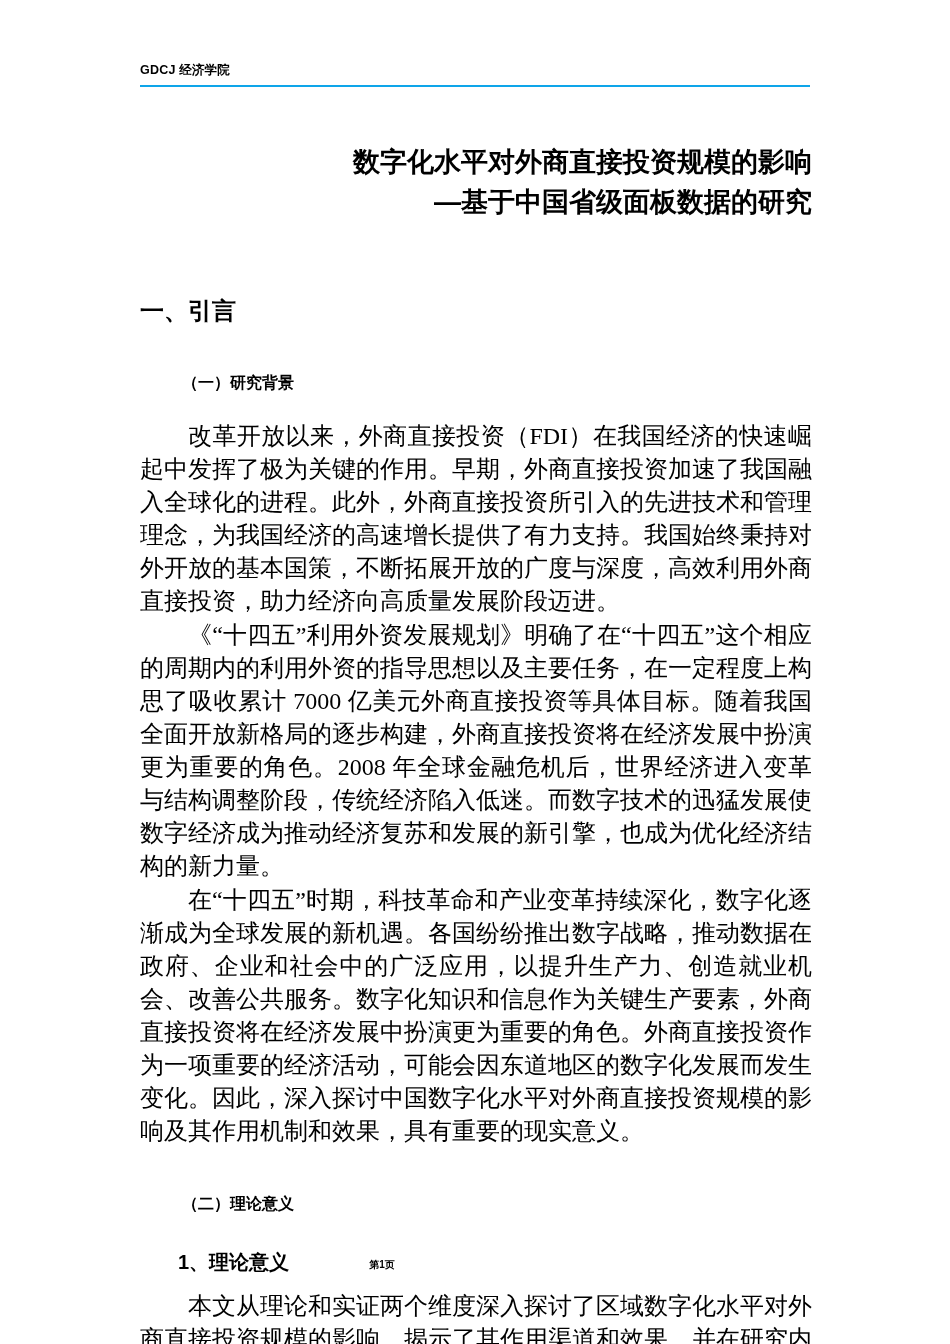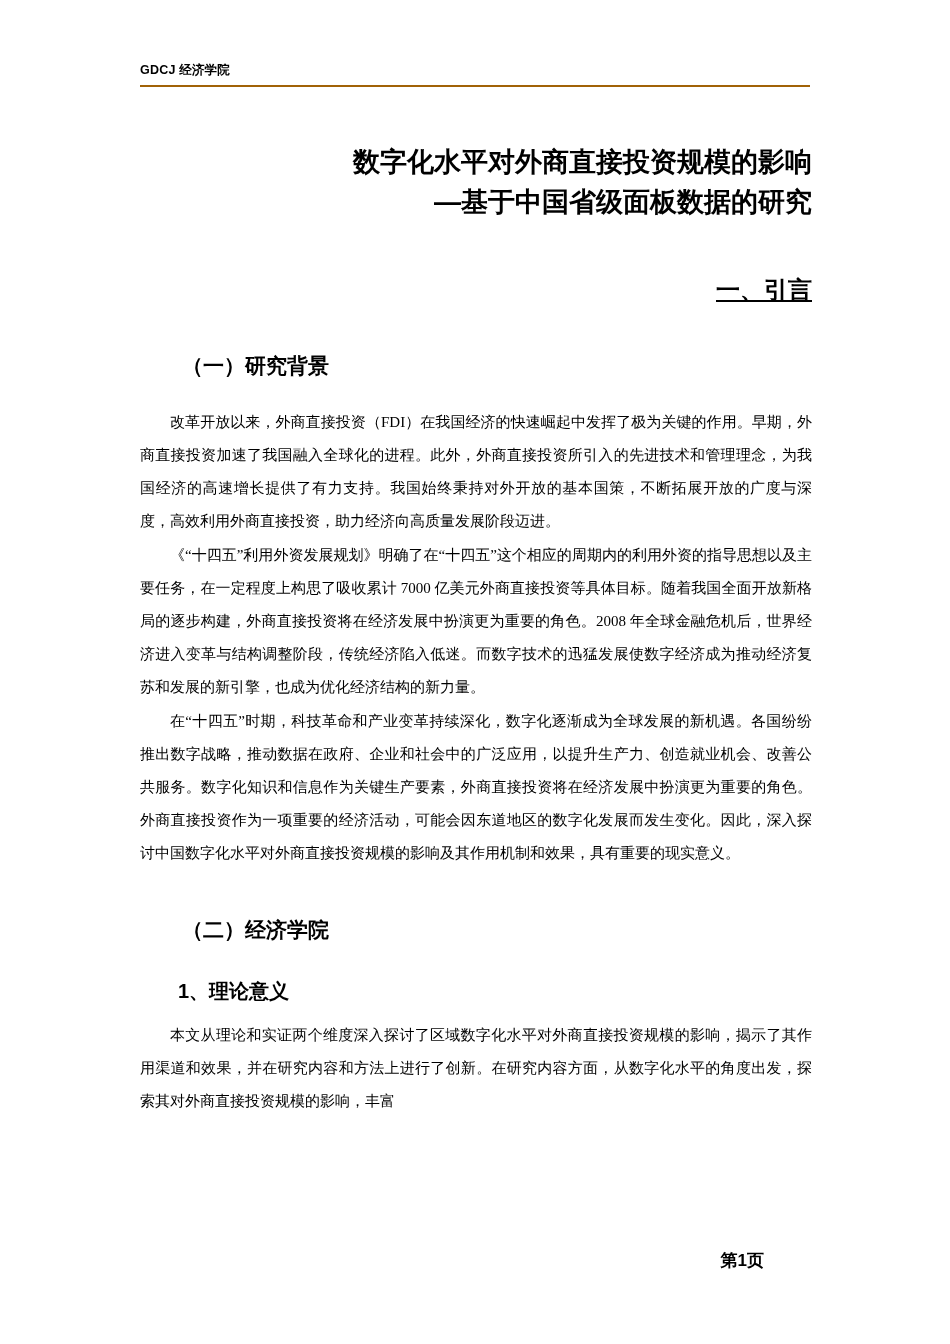--- a/index.html
+++ b/index.html
@@ -19,21 +19,21 @@
     width: 950px;
     height: 1344px;
     position: relative;
   }
   
   .doc-header {
     position: absolute;
     top: 62px;
     left: 140px;
     right: 140px;
-    border-bottom: 2px solid #a16207;
+    border-bottom: 2px solid #0ea5e9;
     padding-bottom: 6px;
     display: flex;
     justify-content: space-between;
     align-items: flex-end;
     font-family: "Liberation Sans", sans-serif;
     font-weight: bold;
     font-size: 12.5px;
     letter-spacing: 0.2px;
   }
   .doc-header .hdr-left { white-space: nowrap; }
@@ -47,64 +47,63 @@
   }
   .doc-title {
     text-align: right;
     font-family: "Liberation Sans", sans-serif;
     font-weight: bold;
     font-size: 27px;
     line-height: 40px;
     margin-top: 24px;
   }
   .section-h1 {
-    text-align: right;
+    text-align: left;
     font-family: "Liberation Sans", sans-serif;
     font-weight: bold;
     font-size: 24px;
-    margin-top: 52px;
-    text-decoration: underline;
+    margin-top: 73px;
   }
   .section-h2 {
     font-family: "Liberation Sans", sans-serif;
     font-weight: bold;
-    font-size: 21px;
+    font-size: 16px;
     margin-top: 46px;
     margin-left: 42px;
   }
   .section-h3 {
     font-family: "Liberation Sans", sans-serif;
     font-weight: bold;
     font-size: 20px;
     margin-top: 34px;
     margin-left: 38px;
   }
   .para {
-    font-size: 15px;
+    font-size: 24px;
     line-height: 33px;
     text-align: justify;
     text-indent: 2em;
     margin: 0;
   }
   .para.first-after-heading {
     margin-top: 26px;
   }
   .para + .para {
     margin-top: 1px;
   }
   
   .doc-footer {
     position: absolute;
     bottom: 72px;
     left: 0;
     width: 764px;
-    text-align: right;
+    text-align: center;
     font-family: "Liberation Sans", sans-serif;
     font-weight: bold;
-    font-size: 17px;
+    font-size: 10px;
   }
 </style>
 </head>
 <body>
 
 <div class="page">
 
   <div class="doc-header">
     <span class="hdr-left">GDCJ 经济学院</span>
   </div>
@@ -119,21 +118,21 @@
     <div class="section-h1">一、引言</div>
 
     <div class="section-h2">（一）研究背景</div>
 
     <p class="para first-after-heading">改革开放以来，外商直接投资（FDI）在我国经济的快速崛起中发挥了极为关键的作用。早期，外商直接投资加速了我国融入全球化的进程。此外，外商直接投资所引入的先进技术和管理理念，为我国经济的高速增长提供了有力支持。我国始终秉持对外开放的基本国策，不断拓展开放的广度与深度，高效利用外商直接投资，助力经济向高质量发展阶段迈进。</p>
 
     <p class="para">《“十四五”利用外资发展规划》明确了在“十四五”这个相应的周期内的利用外资的指导思想以及主要任务，在一定程度上构思了吸收累计 7000 亿美元外商直接投资等具体目标。随着我国全面开放新格局的逐步构建，外商直接投资将在经济发展中扮演更为重要的角色。2008 年全球金融危机后，世界经济进入变革与结构调整阶段，传统经济陷入低迷。而数字技术的迅猛发展使数字经济成为推动经济复苏和发展的新引擎，也成为优化经济结构的新力量。</p>
 
     <p class="para">在“十四五”时期，科技革命和产业变革持续深化，数字化逐渐成为全球发展的新机遇。各国纷纷推出数字战略，推动数据在政府、企业和社会中的广泛应用，以提升生产力、创造就业机会、改善公共服务。数字化知识和信息作为关键生产要素，外商直接投资将在经济发展中扮演更为重要的角色。外商直接投资作为一项重要的经济活动，可能会因东道地区的数字化发展而发生变化。因此，深入探讨中国数字化水平对外商直接投资规模的影响及其作用机制和效果，具有重要的现实意义。</p>
 
-    <div class="section-h2">（二）经济学院</div>
+    <div class="section-h2">（二）理论意义</div>
 
     <div class="section-h3">1、理论意义</div>
 
     <p class="para" style="margin-top: 14px;">本文从理论和实证两个维度深入探讨了区域数字化水平对外商直接投资规模的影响，揭示了其作用渠道和效果，并在研究内容和方法上进行了创新。在研究内容方面，从数字化水平的角度出发，探索其对外商直接投资规模的影响，丰富</p>
 
   </div>
 
   <div class="doc-footer">第1页</div>
 
 </div>

